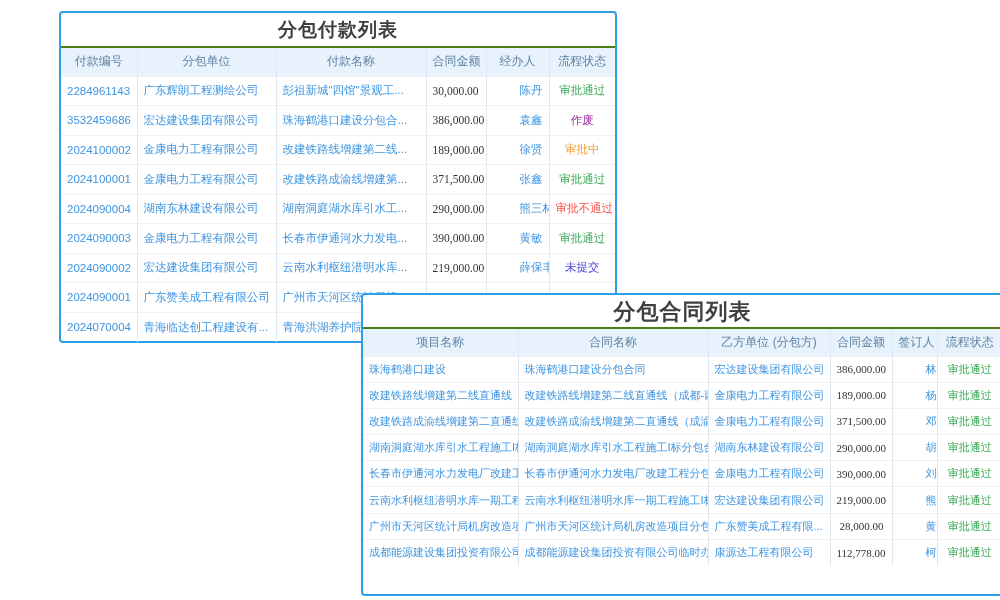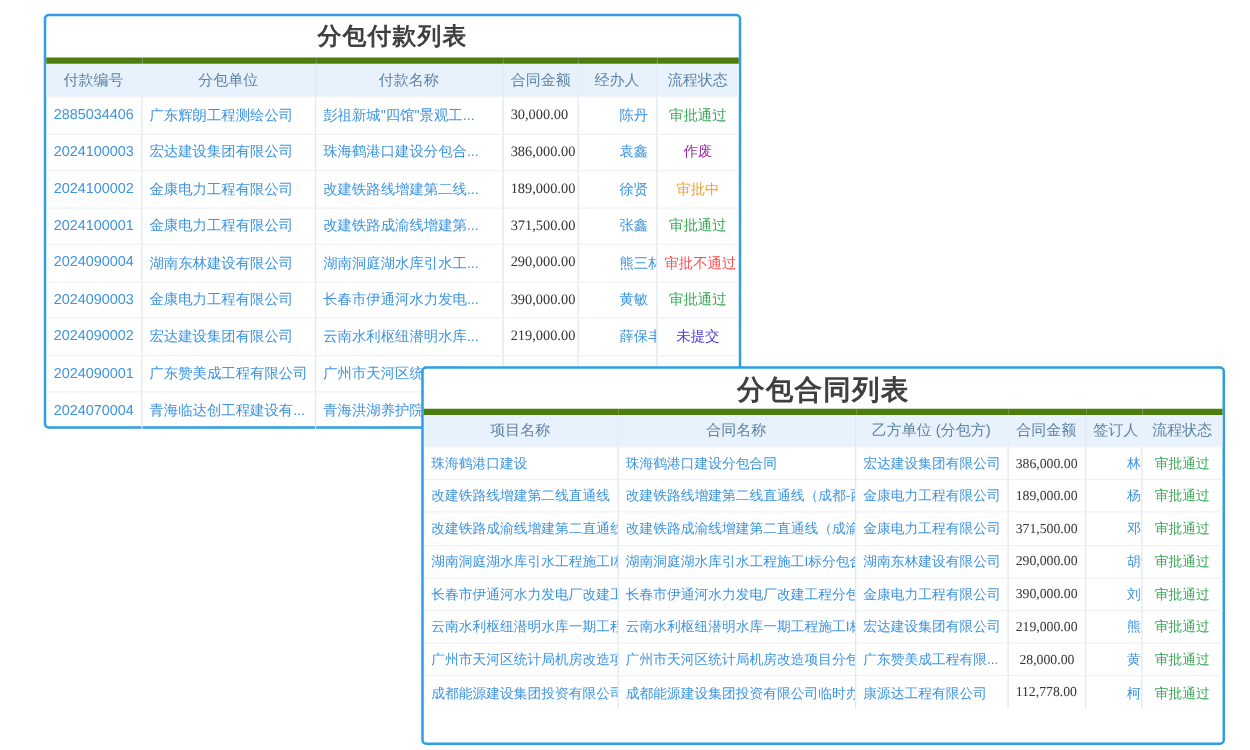--- a/index.html
+++ b/index.html
@@ -3,35 +3,35 @@
 <meta charset="utf-8">
 <style>
   html,body { margin:0; padding:0; }
   body {
     width:1000px; height:600px; position:relative; overflow:hidden;
     background:#ffffff;
     font-family:"Liberation Sans","DejaVu Sans",sans-serif;
   }
   .panel {
     position:absolute; background:#ffffff; box-sizing:border-box;
-    border:2px solid #2e9fe6; border-radius:4px;
+    border:2px solid #2e9fe6; border-radius:4px;margin-left:24px;
   }
   #payment-panel { left:35px; top:11px;  width:558px; height:332px; z-index:1; }
   #contract-panel{ left:337px; top:293px; width:643px; height:303px; z-index:2; }
 
   .panel-title {
     text-align:center; font-weight:bold; color:#3f3f3f; letter-spacing:1px;
   }
   #payment-panel  .panel-title { font-size:19px; height:33px; line-height:34px; }
   #contract-panel .panel-title { font-size:22px; height:32px; line-height:33px; }
 
   table { border-collapse:collapse; table-layout:fixed; width:100%; }
   th {
     background:#e7f2fc; color:#5f82a3; font-weight:normal;
-    text-align:center; border-top:5px solid #4d7c0f;
+    text-align:center; border-top:2px solid #4d7c0f;
   }
   th, td {
     white-space:nowrap; overflow:hidden; padding:0 6px; box-sizing:border-box;
     border-right:1px solid #dde8f2;
   }
   th:last-child, td:last-child { border-right:none; }
   td { border-top:1px solid #eef2f7; }
 
   #payment-panel  th { height:29px;   font-size:12px; }
   #payment-panel  td { height:29.5px; font-size:11.5px; }
@@ -62,29 +62,29 @@
           <th class="col0">付款编号</th>
           <th class="col1">分包单位</th>
           <th class="col2">付款名称</th>
           <th class="col3">合同金额</th>
           <th class="col4">经办人</th>
           <th class="col5">流程状态</th>
         </tr>
       </thead>
     <tbody>
         <tr>
-          <td class="col0">2885034406</td>
+          <td class="col0">2284961143</td>
           <td class="col1">广东辉朗工程测绘公司</td>
           <td class="col2">彭祖新城"四馆"景观工...</td>
           <td class="col3">30,000.00</td>
           <td class="col4">陈丹</td>
           <td class="col5" style="color: rgb(58, 168, 84);">审批通过</td>
         </tr>
         <tr>
-          <td class="col0">2024100003</td>
+          <td class="col0">3532459686</td>
           <td class="col1">宏达建设集团有限公司</td>
           <td class="col2">珠海鹤港口建设分包合...</td>
           <td class="col3">386,000.00</td>
           <td class="col4">袁鑫</td>
           <td class="col5" style="color: rgb(160, 47, 168);">作废</td>
         </tr>
         <tr>
           <td class="col0">2024100002</td>
           <td class="col1">金康电力工程有限公司</td>
           <td class="col2">改建铁路线增建第二线...</td>

